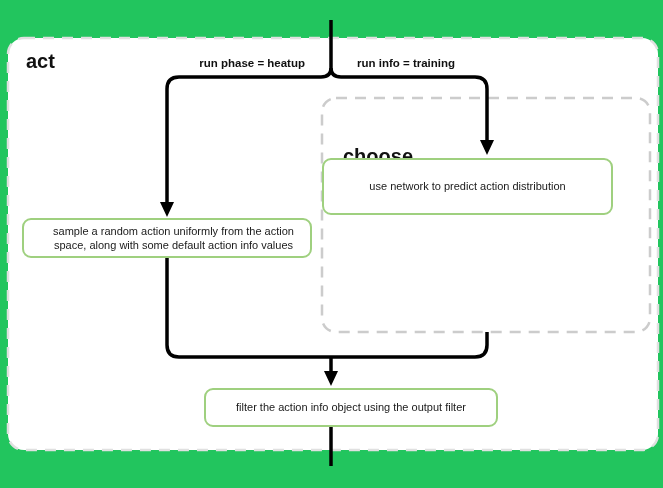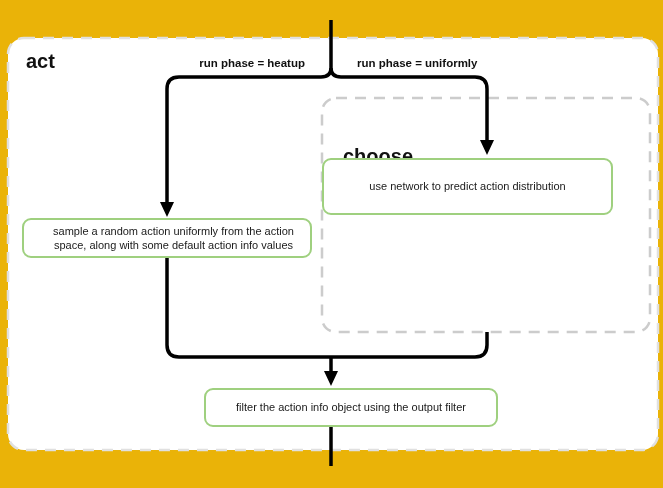--- a/index.html
+++ b/index.html
@@ -5,21 +5,21 @@
   html, body {
     margin: 0;
     padding: 0;
     background: #000000;
     font-family: "Liberation Sans", "DejaVu Sans", sans-serif;
   }
   #stage {
     position: relative;
     width: 663px;
     height: 488px;
-    background: #eab308;
+    background: #22c55e;
     overflow: hidden;
   }
   #wires {
     position: absolute;
     left: 0; top: 0;
     width: 663px; height: 488px;
     pointer-events: none;
   }
   .group-title {
     position: absolute;
@@ -88,21 +88,21 @@
 
     <path d="M331,427 L331,466" fill="none" stroke="#000000" stroke-width="3.5"></path>
   </svg>
 
   <div class="group-title" id="act-title">act</div>
 
   <div class="group-title" id="choose-title">choose action</div>
 
   <div class="edge-label" id="label-heatup">run phase = heatup</div>
 
-  <div class="edge-label" id="label-training">run phase = uniformly</div>
+  <div class="edge-label" id="label-training">run info = training</div>
 
   <div class="node" id="node-sample">sample a random action uniformly from the action space, along with some default action info values</div>
 
   <div class="node" id="node-predict">use network to predict action distribution</div>
 
 
 
   <div class="node" id="node-filter">filter the action info object using the output filter</div>
 
 </div>

